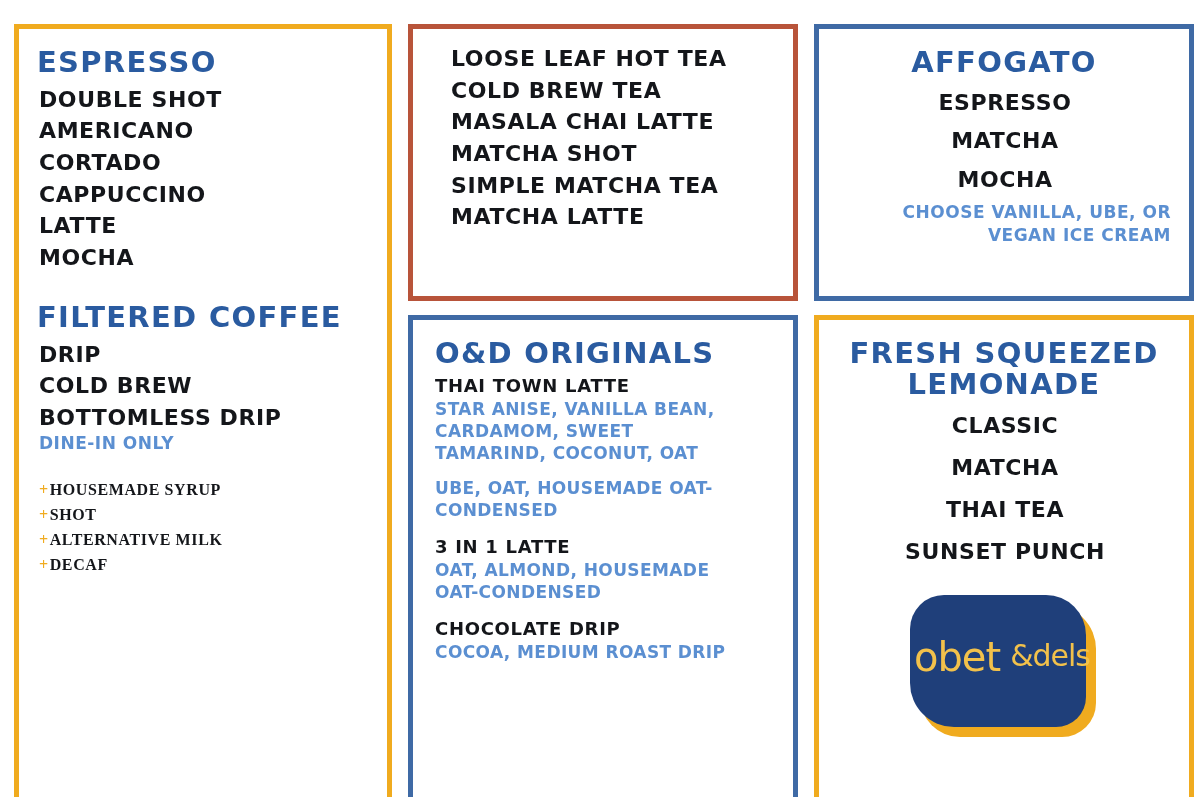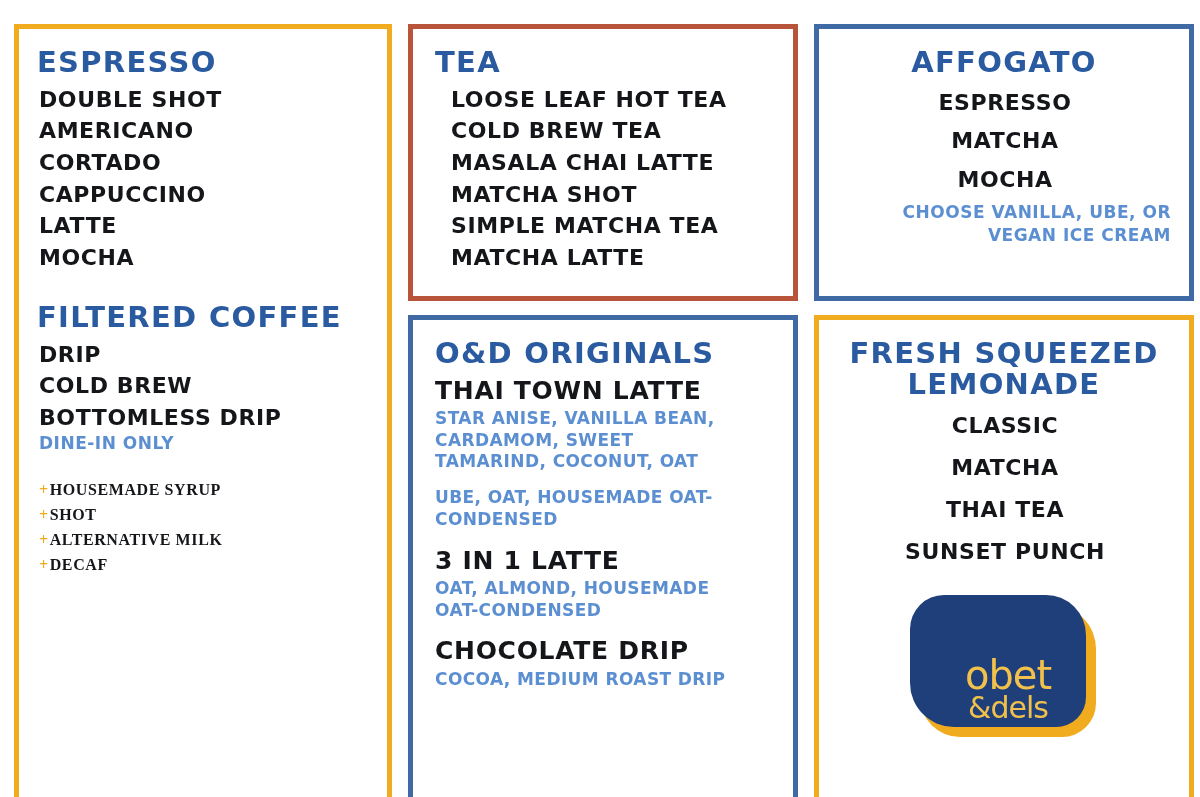--- a/index.html
+++ b/index.html
@@ -112,21 +112,21 @@
     font-weight: bold;
     margin-right: 1px;
   }
 
   .drink {
     margin: 0 0 14px 4px;
   }
   .drink-name {
     font-family: "DejaVu Sans", sans-serif;
     font-weight: bold;
-    font-size: 25px;
+    font-size: 18px;
     letter-spacing: 0.7px;
     color: #14161a;
     text-transform: uppercase;
     line-height: 1.25;
   }
   .drink-desc {
     font-family: "DejaVu Sans", sans-serif;
     font-weight: bold;
     font-size: 17px;
     letter-spacing: 0.4px;
@@ -161,27 +161,27 @@
     position: absolute;
     left: 6px;
     top: 4px;
     width: 176px;
     height: 132px;
     background: #1f3f7a;
     border-radius: 34px 40px 30px 44px;
   }
   .logo-text {
     position: absolute;
-    left: 16px;
+    left: 10px;
     top: 0;
     width: 176px;
     height: 132px;
     display: flex;
-    flex-direction: column;
-    justify-content: flex-end;
+    flex-direction: row;
+    justify-content: space-between;
     align-items: center;
   }
   .logo-line1 {
     font-family: "DejaVu Sans", sans-serif;
     font-size: 40px;
     color: #f2c14b;
     letter-spacing: -1px;
     line-height: 0.95;
   }
   .logo-line2 {
@@ -225,21 +225,20 @@
       <li><span class="plus">+</span><span>SHOT</span></li>
       <li><span class="plus">+</span><span>ALTERNATIVE MILK</span></li>
       <li><span class="plus">+</span><span>DECAF</span></li>
     </ul>
 
     <div class="gap-md"></div>
 
   </section>
 
   <section class="panel rust p-tea">
-    <h2 class="section-title small-ind">TEA</h2>
     <ul class="items indented">
       <li>LOOSE LEAF HOT TEA</li>
       <li>COLD BREW TEA</li>
       <li>MASALA CHAI LATTE</li>
       <li>MATCHA SHOT</li>
       <li>SIMPLE MATCHA TEA</li>
       <li>MATCHA LATTE</li>
     </ul>
   </section>
 

